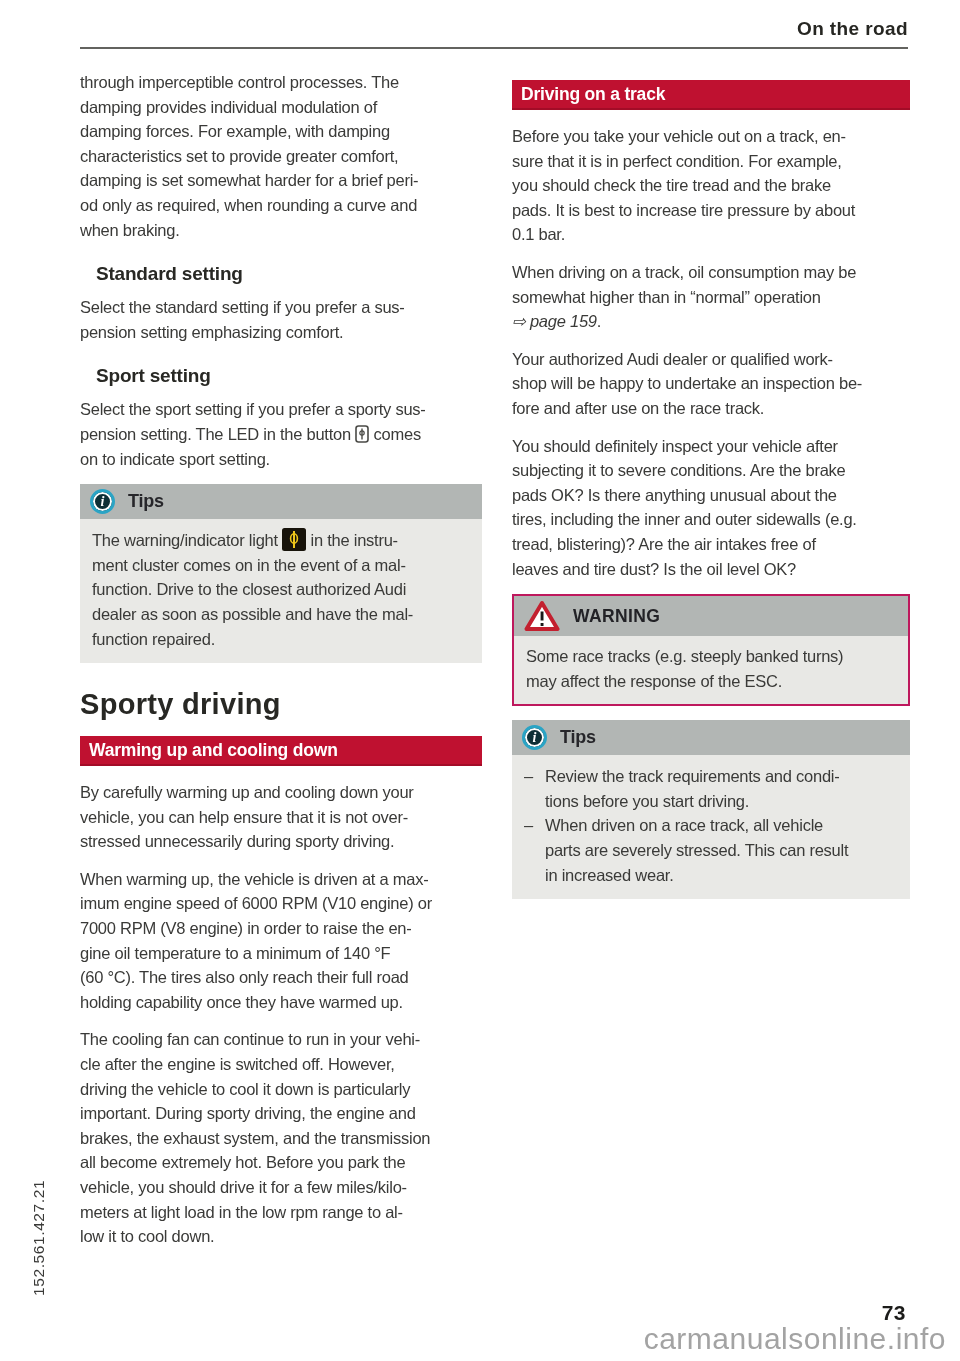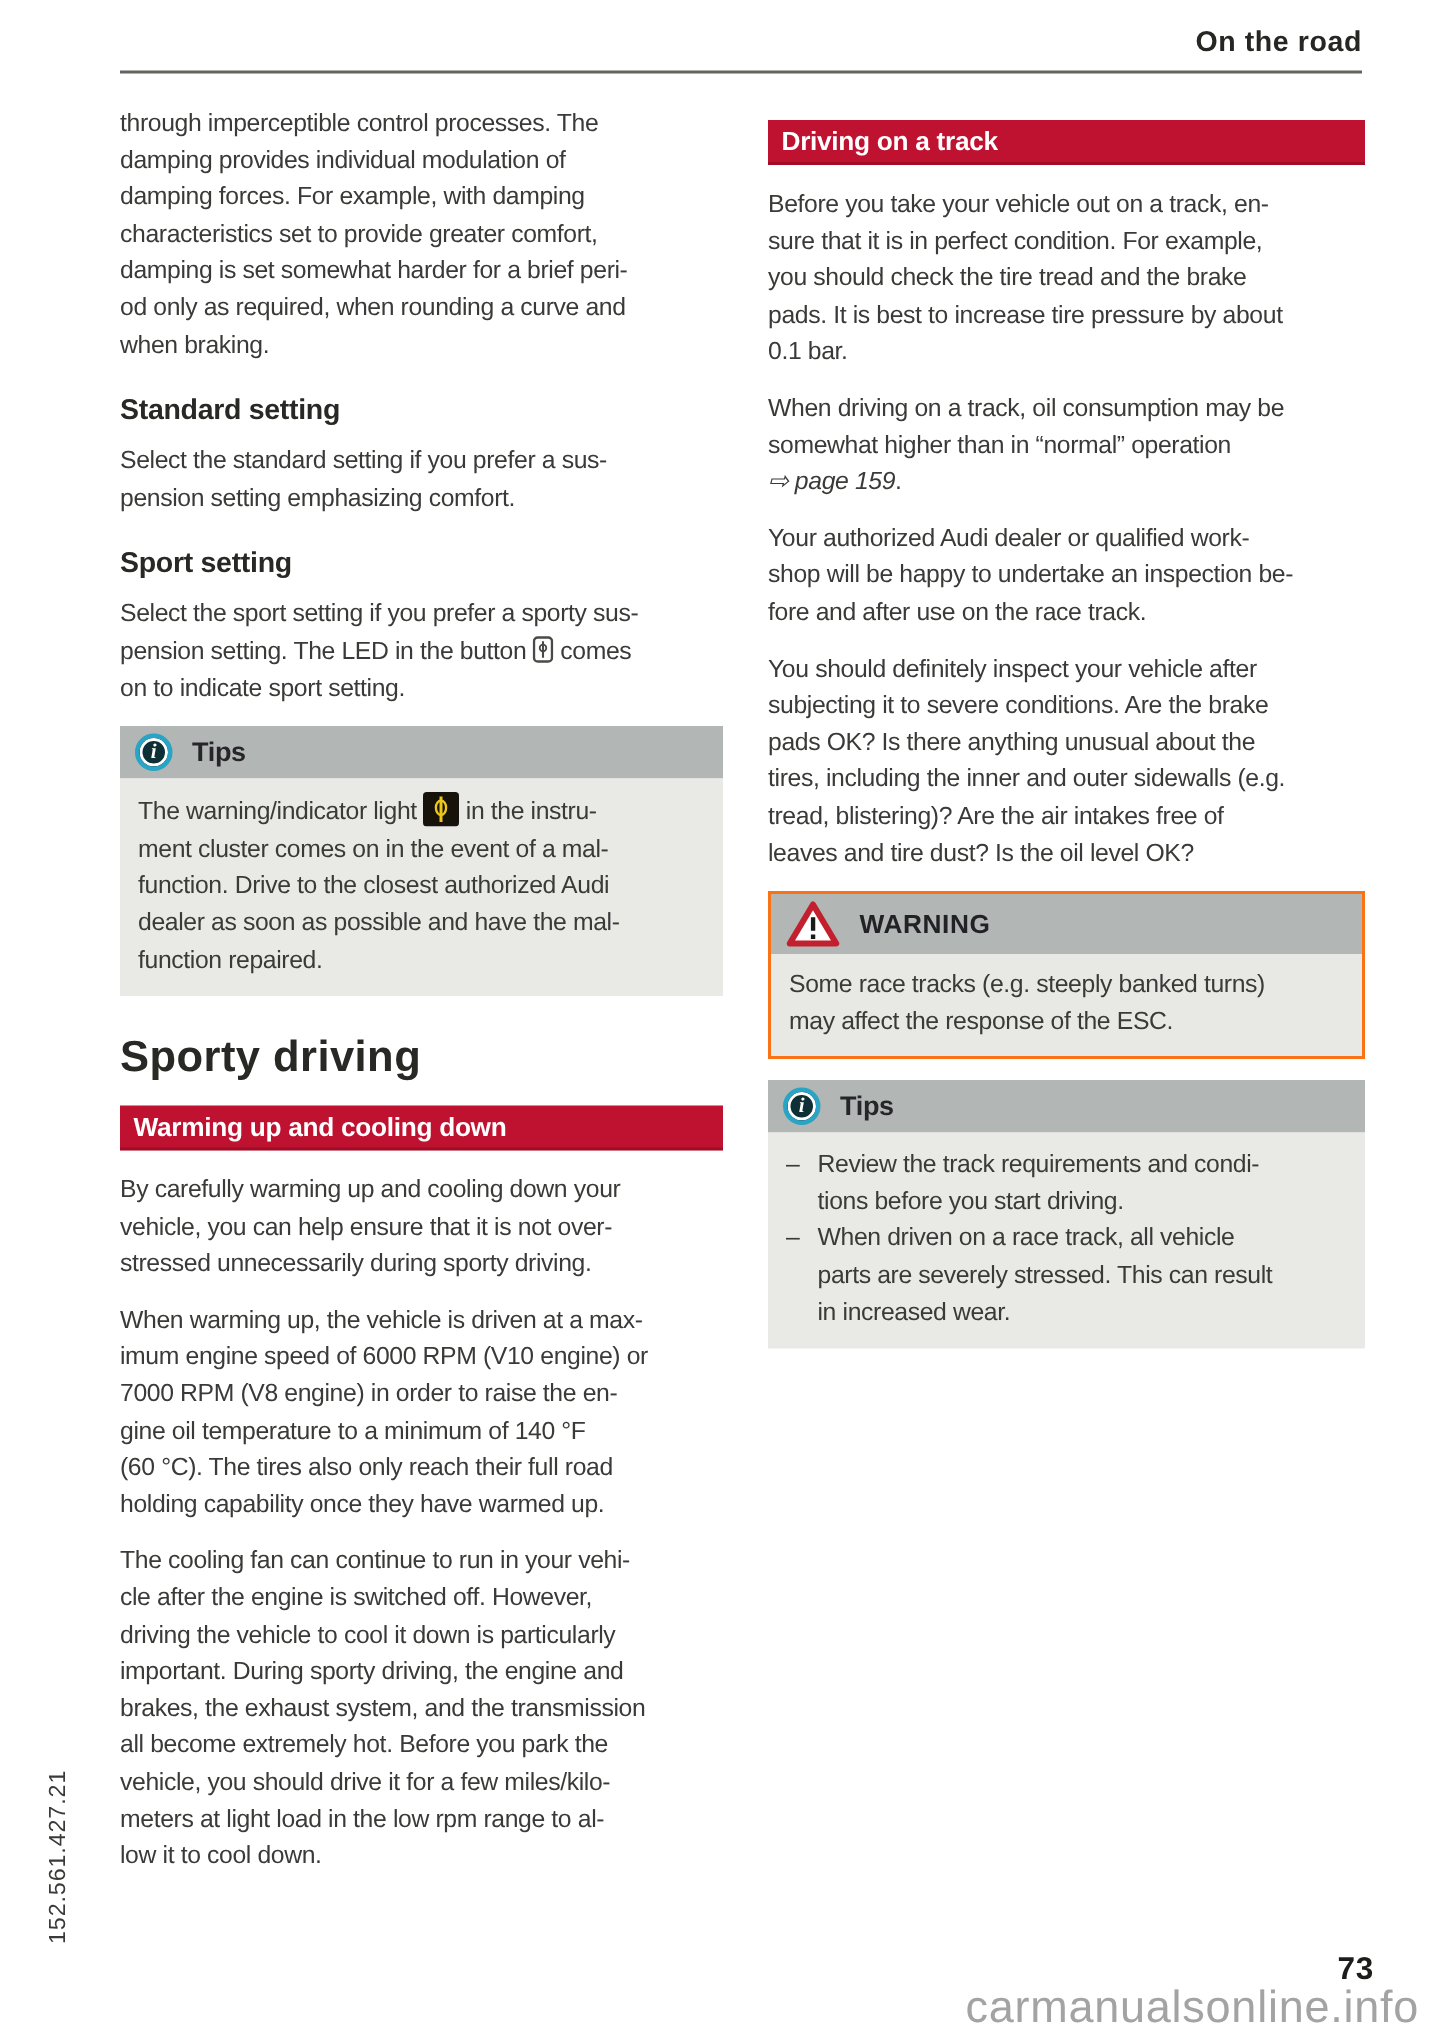--- a/index.html
+++ b/index.html
@@ -17,21 +17,21 @@
   .col { position:absolute; }
   .col-left  { left:80px;  top:70px; width:402px; }
   .col-right { left:512px; top:80px; width:398px; }
 
   .body {
     font-size:16.5px; line-height:24.6px; letter-spacing:-0.25px;
     white-space:pre; color:#3a3a38;
   }
   p.body { margin:0 0 13px 0; }
 
-  h3 { font-size:19px; font-weight:bold; color:#282824; margin:21px 0 10px 0; letter-spacing:-0.2px; }
+  h3 { font-size:19px; font-weight:bold; color:#282824; margin:21px 0 10px 16px; letter-spacing:-0.2px; }
   h1 { font-size:29px; font-weight:bold; color:#282824; margin:25px 0 15px 0; letter-spacing:0.3px; }
 
   .banner {
     background:#bf1130; color:#ffffff; font-weight:bold; font-size:17.5px;
     padding:4px 23px 5px 9px; margin:0 0 14px 0; letter-spacing:-0.2px;
     box-shadow: inset 0 -2px 0 rgba(80,0,10,0.25);
   }
 
   .tipsbox { margin:3px 0 14px 0; }
   .tips-head {
@@ -41,21 +41,21 @@
   .info-icon {
     width:25px; height:25px; border-radius:50%; box-sizing:border-box;
     background:#0e2f36; border:3px solid #2aa4c5; box-shadow: inset 0 0 0 2px #ffffff;
     color:#ffffff; display:flex; align-items:center; justify-content:center;
     font-family:"Liberation Serif", serif; font-style:italic; font-weight:bold; font-size:14px;
     flex:none;
   }
   .tips-title { font-weight:bold; font-size:18px; color:#26262a; letter-spacing:-0.2px; }
   .tips-body { background:#e9e9e6; padding:9px 12px 12px 12px; margin:0; }
 
-  .warnbox { border:2px solid #f97316; margin:5px 0 14px 0; }
+  .warnbox { border:2px solid #be185d; margin:5px 0 14px 0; }
   .warn-head {
     background:#b2b6b4; display:flex; align-items:center; gap:13px;
     padding:4px 10px; min-height:32px;
   }
   .warn-title { font-weight:bold; font-size:17.5px; color:#222226; letter-spacing:0.4px; }
   .warn-body { background:#e8e8e5; padding:8px 4px 11px 12px; margin:0; }
 
   .tip-item { display:flex; }
   .tip-dash { flex:none; width:21px; }
 
@@ -67,21 +67,21 @@
   .doc-code {
     position:absolute; left:30px; top:1296px;
     transform:rotate(-90deg); transform-origin:0 0;
     font-size:15.5px; letter-spacing:0.6px; color:#3a3a38; white-space:pre;
   }
   .watermark {
     position:absolute; right:14px; top:1322px;
     font-size:30px; color:#a3a3a3; letter-spacing:0.5px;
   }
   .pageno {
-    position:absolute; right:44px; top:1301px;
+    position:absolute; right:54px; top:1301px;
     font-size:21px; font-weight:bold; color:#1c1c1a; letter-spacing:0.5px;
   }
 </style>
 </head>
 <body>
 
 <div class="header">
   <div class="header-title">On the road</div>
 </div>
 

